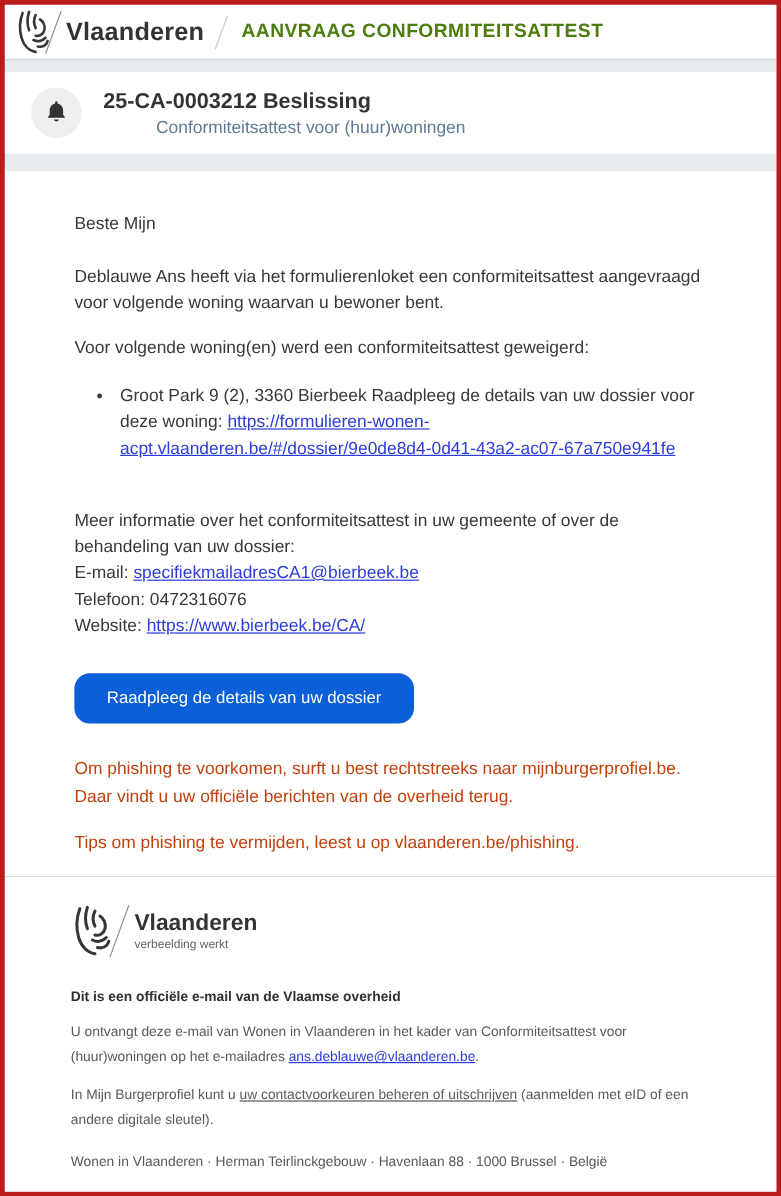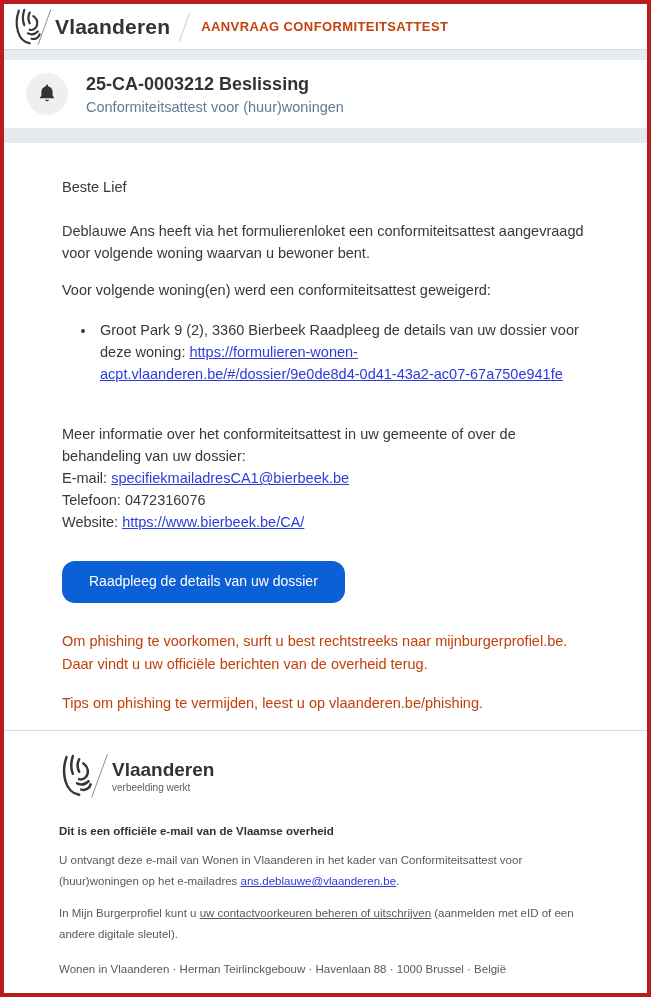--- a/index.html
+++ b/index.html
@@ -23,40 +23,40 @@
     flex: 0 0 auto;
   }
   .lion { display: inline-flex; align-items: center; }
   .slash { display: inline-block; width: 1px; background: #9aa0a6; transform: rotate(20deg); }
   .slash.s1 { height: 38px; margin: 0 10px 0 2px; background: #8c9196; }
   .slash.s2 { height: 30px; margin: 0 16px 0 14px; background: #c7cbcf; }
   .brand {
     font-size: 21px; font-weight: bold; color: #333332; letter-spacing: .2px;
   }
   .app-title {
-    font-size: 13px; font-weight: bold; color: #c2410c; letter-spacing: .4px;
+    font-size: 16px; font-weight: bold; color: #4d7c0f; letter-spacing: .4px;
   }
 
   
   .strip { background: #e8ebee; flex: 0 0 auto; }
   .strip.s-top { height: 10px; }
   .strip.s-mid { height: 15px; }
 
   
   .hero {
     display: flex; align-items: center; gap: 18px;
     padding: 0 14px 0 22px; height: 68px; background: #fff; flex: 0 0 auto;
   }
   .bell-circle {
     width: 42px; height: 42px; border-radius: 50%;
     background: #edeff1; display: flex; align-items: center; justify-content: center;
     flex: 0 0 auto;
   }
   .hero-title { font-size: 18px; font-weight: bold; color: #333332; margin-bottom: 4px; }
-  .hero-subtitle { font-size: 14.5px; color: #5e7a95; }
+  .hero-subtitle { font-size: 14.5px; color: #5e7a95; margin-left: 44px; }
 
   
   .content {
     padding: 33px 58px 0 58px;
     font-size: 14.5px; color: #383838; line-height: 1.52;
     flex: 1 1 auto; background: #fff;
   }
   .content p { margin: 0 0 15px 0; }
   .greeting { margin-bottom: 22px !important; }
   .content ul { margin: 18px 0 0 0; padding-left: 34px; }
@@ -127,21 +127,21 @@
     </div>
     <div>
       <div class="hero-title">25-CA-0003212 Beslissing</div>
       <div class="hero-subtitle">Conformiteitsattest voor (huur)woningen</div>
     </div>
   </section>
 
   <div class="strip s-mid"></div>
 
   <main class="content">
-    <p class="greeting">Beste Lief</p>
+    <p class="greeting">Beste Mijn</p>
 
     <p>Deblauwe Ans heeft via het formulierenloket een conformiteitsattest aangevraagd voor volgende woning waarvan u bewoner bent.</p>
 
     <p>Voor volgende woning(en) werd een conformiteitsattest geweigerd:</p>
 
     <ul>
       <li>
         <span>Groot Park 9 (2), 3360 Bierbeek Raadpleeg de details van uw dossier voor deze woning: </span><a class="link">https://formulieren-wonen-acpt.vlaanderen.be/#/dossier/9e0de8d4-0d41-43a2-ac07-67a750e941fe</a>
       </li>
     </ul>

